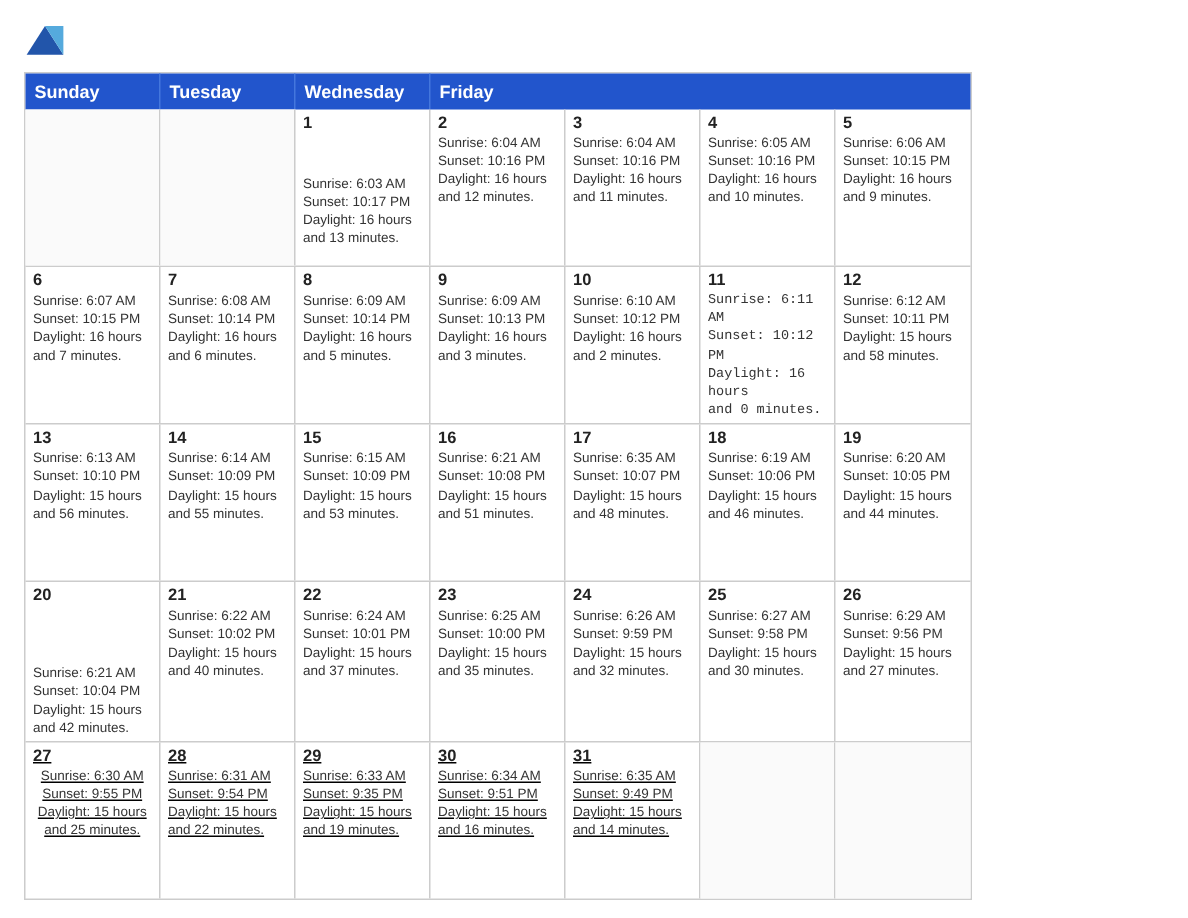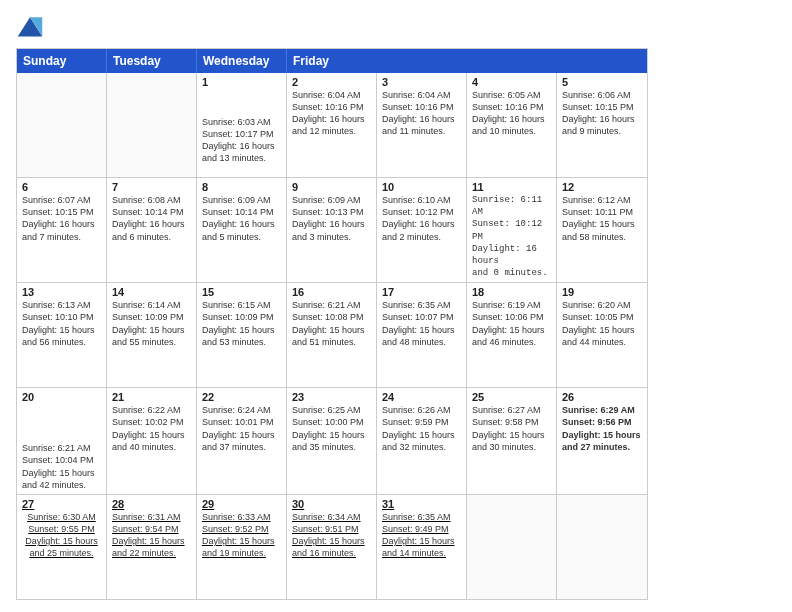--- a/index.html
+++ b/index.html
@@ -323,21 +323,21 @@
           </div>
           <div class="cal-cell">
             <div class="day-num">25</div>
             <div class="day-info" style="white-space: pre-line;">Sunrise: 6:27 AM
 Sunset: 9:58 PM
 Daylight: 15 hours
 and 30 minutes.</div>
           </div>
           <div class="cal-cell">
             <div class="day-num">26</div>
-            <div class="day-info" style="white-space: pre-line; font-weight: bold;">Sunrise: 6:29 AM
+            <div class="day-info" style="white-space: pre-line;">Sunrise: 6:29 AM
 Sunset: 9:56 PM
 Daylight: 15 hours
 and 27 minutes.</div>
           </div>
         </div>
         <div class="cal-row">
           <div class="cal-cell">
             <div class="day-num">27</div>
             <div class="day-info" style="white-space: pre-line; text-align: center;">Sunrise: 6:30 AM
 Sunset: 9:55 PM
@@ -347,21 +347,21 @@
           <div class="cal-cell">
             <div class="day-num">28</div>
             <div class="day-info" style="white-space: pre-line;">Sunrise: 6:31 AM
 Sunset: 9:54 PM
 Daylight: 15 hours
 and 22 minutes.</div>
           </div>
           <div class="cal-cell">
             <div class="day-num">29</div>
             <div class="day-info" style="white-space: pre-line;">Sunrise: 6:33 AM
-Sunset: 9:52 PM
+Sunset: 9:35 PM
 Daylight: 15 hours
 and 19 minutes.</div>
           </div>
           <div class="cal-cell">
             <div class="day-num">30</div>
             <div class="day-info" style="white-space: pre-line;">Sunrise: 6:34 AM
 Sunset: 9:51 PM
 Daylight: 15 hours
 and 16 minutes.</div>
           </div>

